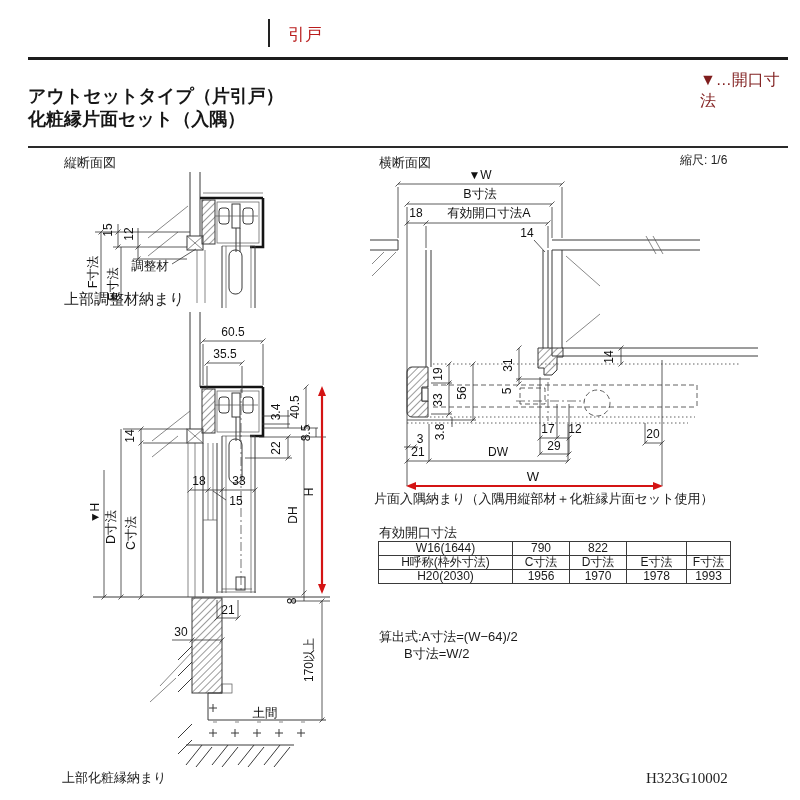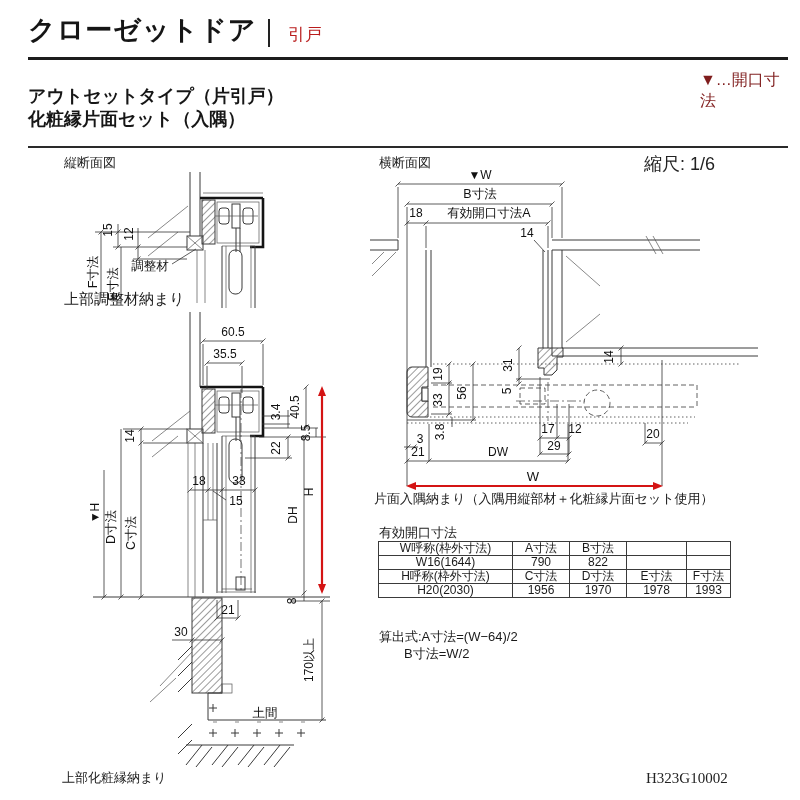--- a/index.html
+++ b/index.html
@@ -10,21 +10,21 @@
   #title-divider{left:268px;top:19px;width:2px;height:28px;background:#222;}
   #category{left:288px;top:23px;font-size:17px;color:#b91c1c;}
   .rule1{left:28px;top:57px;width:760px;height:3px;background:#1c1c1c;}
   #open-note{left:700px;top:70px;width:88px;font-size:16px;color:#7f1d1d;}
   #sub1{left:28px;top:84px;font-size:18px;font-weight:bold;color:#161616;}
   #sub2{left:28px;top:107px;font-size:18px;font-weight:bold;color:#161616;}
   .rule2{left:28px;top:146px;width:760px;height:2px;background:#2a2a2a;}
   .sec-label{font-size:13px;color:#222;}
   #sec-left{left:64px;top:154px;}
   #sec-right{left:379px;top:154px;}
-  #scale{left:644px;top:152px;font-size:18px;color:#222;}
+  #scale{left:680px;top:152px;font-size:12px;color:#222;}
   #cap-top-detail{left:64px;top:290px;font-size:15px;}
   #cap-bottom-detail{left:62px;top:769px;font-size:13px;}
   #cap-horizontal{left:374px;top:490px;font-size:13px;}
   #doc-code{left:646px;top:770px;font-size:15px;color:#222;font-family:Liberation Serif, serif;}
   
   #table-title{left:379px;top:524px;font-size:13px;}
   #dim-table{left:378px;top:541px;border-collapse:collapse;table-layout:fixed;}
   #dim-table td{border:1px solid #3a3a3a;font-size:12px;text-align:center;
                 padding:0;height:13px;line-height:13px;overflow:hidden;white-space:nowrap;}
   #formula1{left:379px;top:628px;font-size:13px;}
@@ -44,21 +44,20 @@
   #dwg .redf{fill:#d41414;stroke:none;}
   #dwg text{font-family:"Liberation Sans",sans-serif;font-size:12px;fill:#111;
             stroke:none;text-anchor:middle;}
   #dwg text.jp{font-size:12.5px;}
 </style>
 </head>
 <body>
 
 <div id="page">
 
-  <div class="abs" id="title">クローゼットドア</div>
   <div class="abs" id="title-divider"></div>
   <div class="abs" id="category">引戸</div>
   <div class="abs rule1"></div>
   <div class="abs" id="open-note">▼…開口寸法</div>
   <div class="abs" id="sub1">アウトセットタイプ（片引戸）</div>
   <div class="abs" id="sub2">化粧縁片面セット（入隅）</div>
   <div class="abs rule2"></div>
 
   <div class="abs sec-label" id="sec-left">縦断面図</div>
   <div class="abs sec-label" id="sec-right">横断面図</div>
@@ -423,27 +422,20 @@
   <table class="abs" id="dim-table">
     <colgroup>
         <col style="width:134px">
         <col style="width:57px">
         <col style="width:57px">
         <col style="width:60px">
         <col style="width:44px">
       </colgroup>
     <tbody>
       <tr>
-        <td>W呼称(枠外寸法)</td>
-        <td>A寸法</td>
-        <td>B寸法</td>
-        <td></td>
-        <td></td>
-      </tr>
-      <tr>
         <td>W16(1644)</td>
         <td>790</td>
         <td>822</td>
         <td></td>
         <td></td>
       </tr>
       <tr>
         <td>H呼称(枠外寸法)</td>
         <td>C寸法</td>
         <td>D寸法</td>

